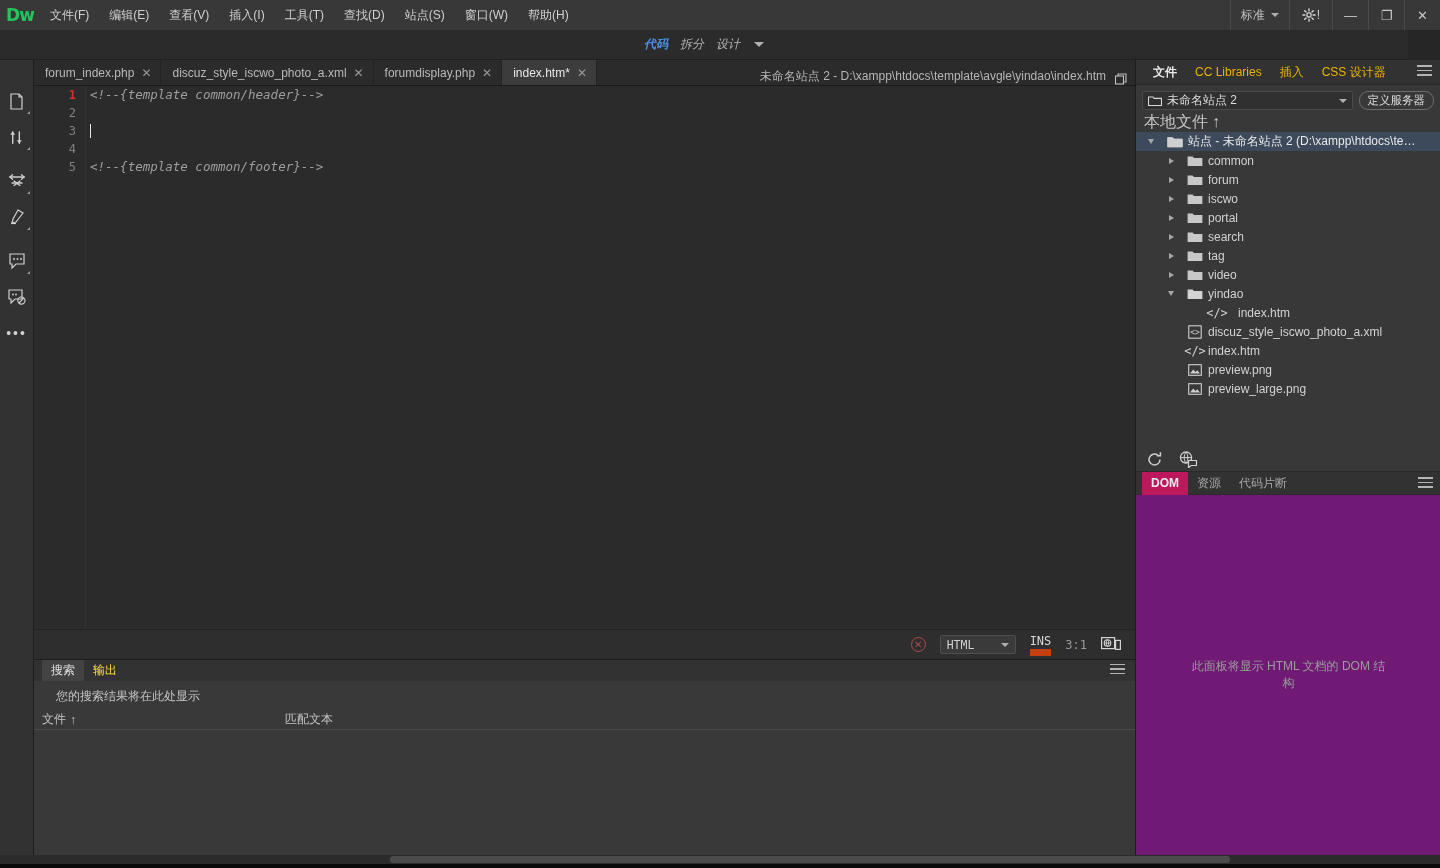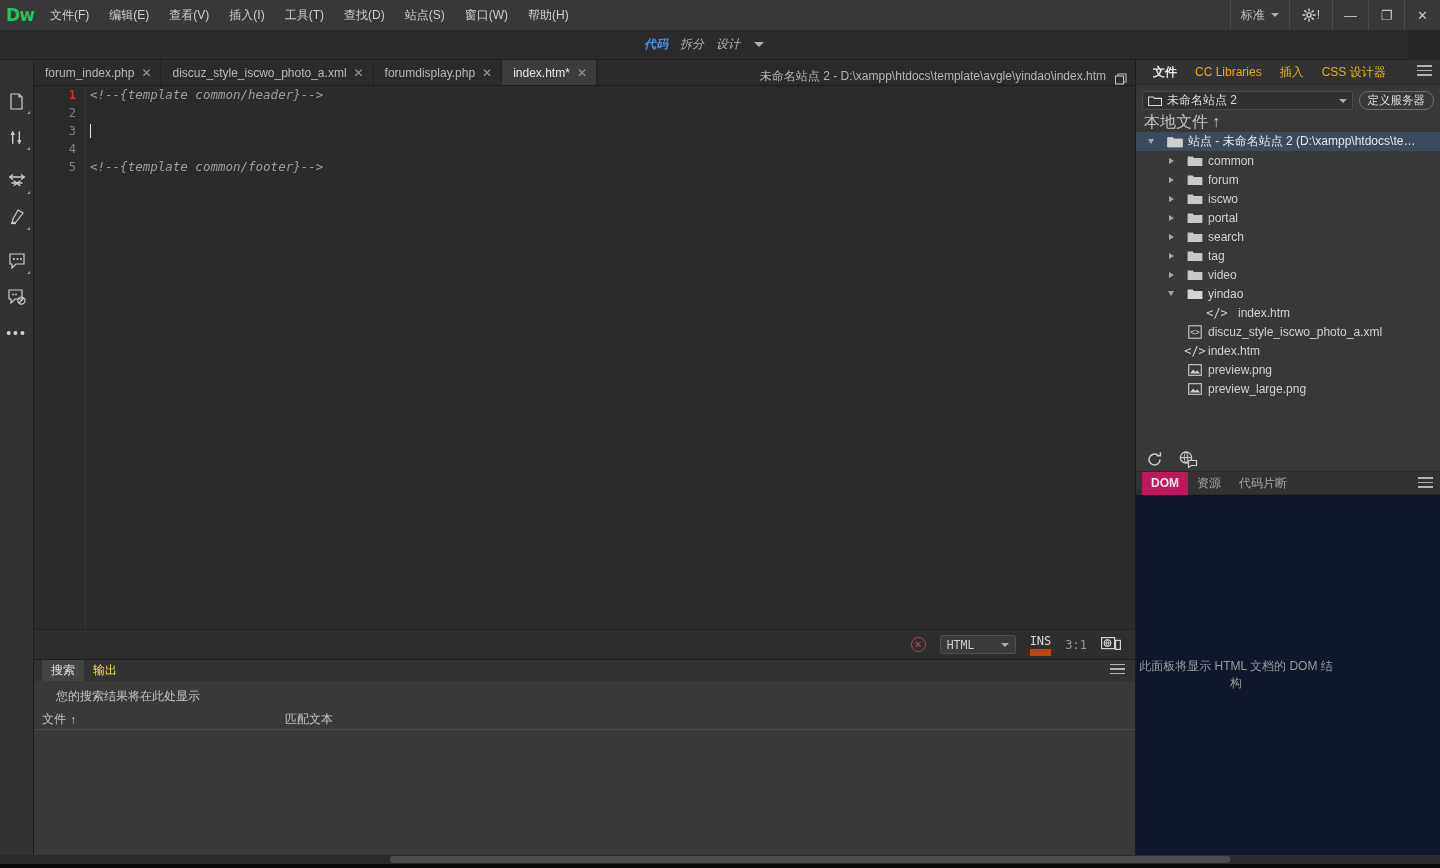--- a/index.html
+++ b/index.html
@@ -233,21 +233,21 @@
   .dompanel{
     position:absolute; left:0; top:412px; width:305px; height:383px; background:#383838;
   }
   .dom-tabbar{
     height:23px; display:flex; align-items:center; padding-left:6px; background:#323232;
     position:relative; border-bottom:1px solid #2a2a2a;
   }
   .dom-tab{ padding:0 9px; font-size:12px; color:#a6a6a6; line-height:23px; }
   .dom-tab.active{ color:#eaeaea; font-weight:bold; background:#be185d; }
   .dom-body{
-    height:360px; background:#0f172a; display:flex; align-items:center; 
+    height:360px; background:#701a75; display:flex; align-items:center; justify-content:center;
   }
   .dom-msg{
     width:200px; text-align:center; font-size:12px; color:#9b9b9b; line-height:17px;
   }
 
   
   .watermark{
     position:absolute; right:6px; top:795px; width:300px; height:60px;
     display:flex; align-items:center; justify-content:flex-end;
     font-family:"DejaVu Serif","Liberation Serif",serif;

